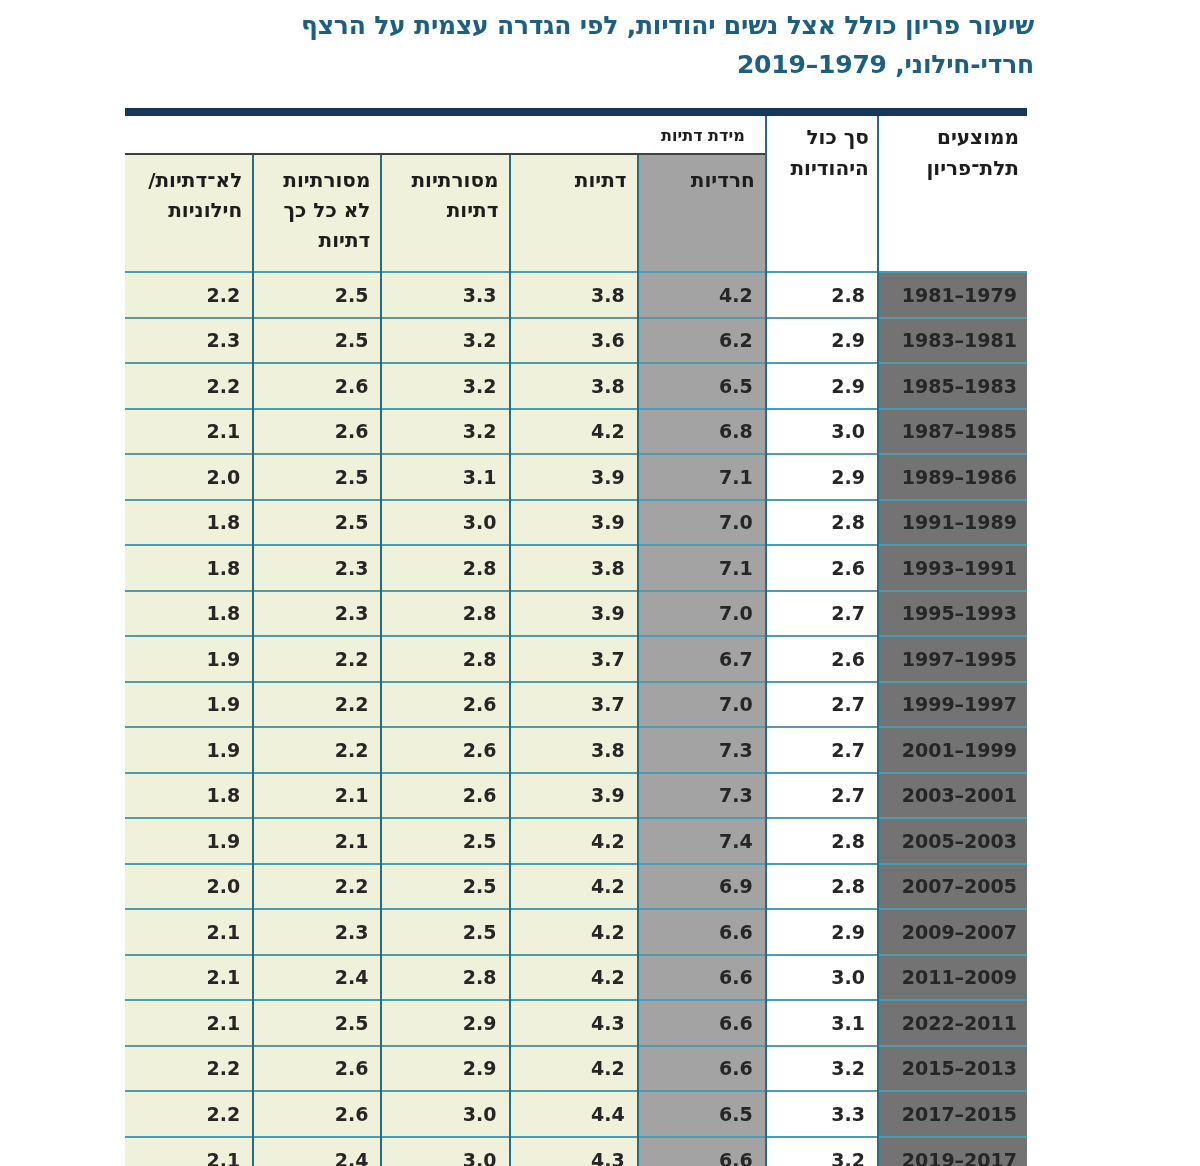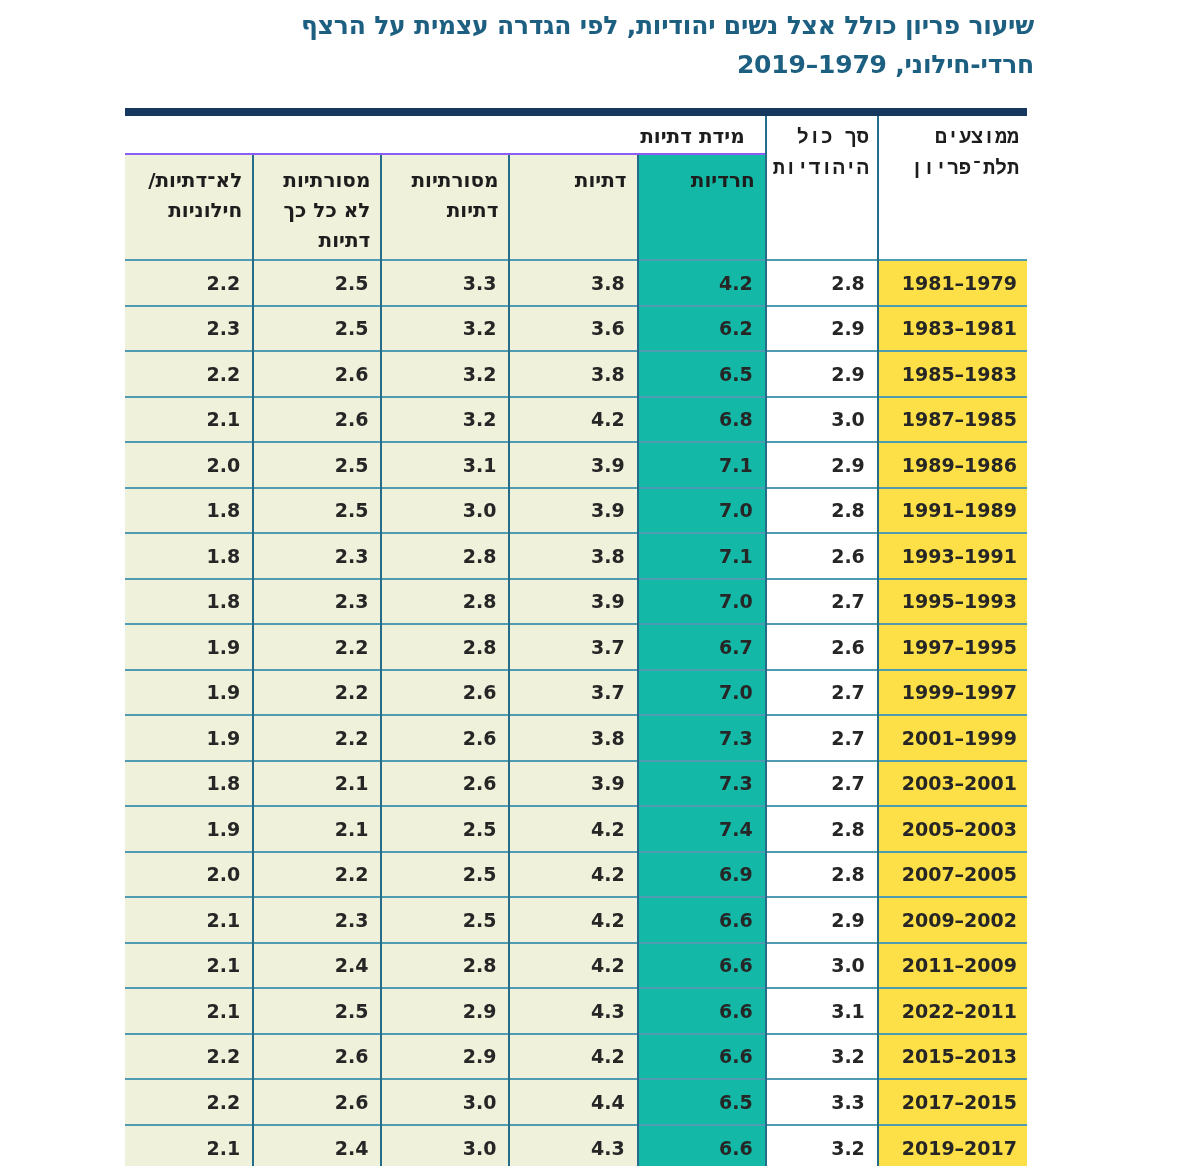--- a/index.html
+++ b/index.html
@@ -28,47 +28,47 @@
 
   
   th, td { border-left:2px solid #256c88; border-right:2px solid #256c88; }
   .edge-right { border-right:none; }
   .edge-left  { border-left:none; }
 
   
   th.top-head {
     height:136px; vertical-align:top; text-align:right;
     background:#ffffff; font-size:20px; line-height:31px;
-    padding:6px 8px 0 0; white-space:pre-line; color:#1d1d1d;font-family:Liberation Mono, monospace;
+    padding:6px 8px 0 0; white-space:pre-line; color:#1d1d1d;
   }
   th.group-head {
     height:38px; vertical-align:middle; text-align:right;
-    background:#ffffff; font-size:20px; color:#1d1d1d;
+    background:#ffffff; font-size:16px; color:#1d1d1d;
     padding:2px 20px 0 0;
-    border-bottom:2px solid #8b5cf6;
+    border-bottom:2px solid #404040;
   }
   
   th.sub-head {
     height:96px; vertical-align:top; text-align:right;
     font-size:20px; line-height:30px; color:#1d1d1d;
-    padding:10px 10px 4px 0; white-space:pre-line;
+    padding:10px 10px 16px 0; white-space:pre-line;
   }
 
   
   tbody tr { height:45.5px; }
   tbody td {
     border-top:2px solid #4f9cb2;
     font-size:19px; text-align:right; vertical-align:middle;
     padding:0 12px 0 0;
   }
-  tbody td.col-years { padding-right:10px; background:#fde047; }
+  tbody td.col-years { padding-right:10px; background:#737373; }
   tbody td.col-total { background:#ffffff; }
 
   .cream { background:#f0f1da; }
-  .blue  { background:#14b8a6; }
+  .blue  { background:#a3a3a3; }
 </style>
 </head>
 <body>
 
 <div class="page">
 
   <div class="title" dir="rtl">שיעור פריון כולל אצל נשים יהודיות, לפי הגדרה עצמית על הרצף
 חרדי-חילוני, 1979–2019</div>
 
   <div class="table-wrap">
@@ -225,21 +225,21 @@
           <tr>
             <td class="col-years edge-right">2005–2007</td>
             <td class="col-total">2.8</td>
             <td class="blue">6.9</td>
             <td class="cream">4.2</td>
             <td class="cream">2.5</td>
             <td class="cream">2.2</td>
             <td class="cream edge-left">2.0</td>
           </tr>
           <tr>
-            <td class="col-years edge-right">2002–2009</td>
+            <td class="col-years edge-right">2007–2009</td>
             <td class="col-total">2.9</td>
             <td class="blue">6.6</td>
             <td class="cream">4.2</td>
             <td class="cream">2.5</td>
             <td class="cream">2.3</td>
             <td class="cream edge-left">2.1</td>
           </tr>
           <tr>
             <td class="col-years edge-right">2009–2011</td>
             <td class="col-total">3.0</td>

